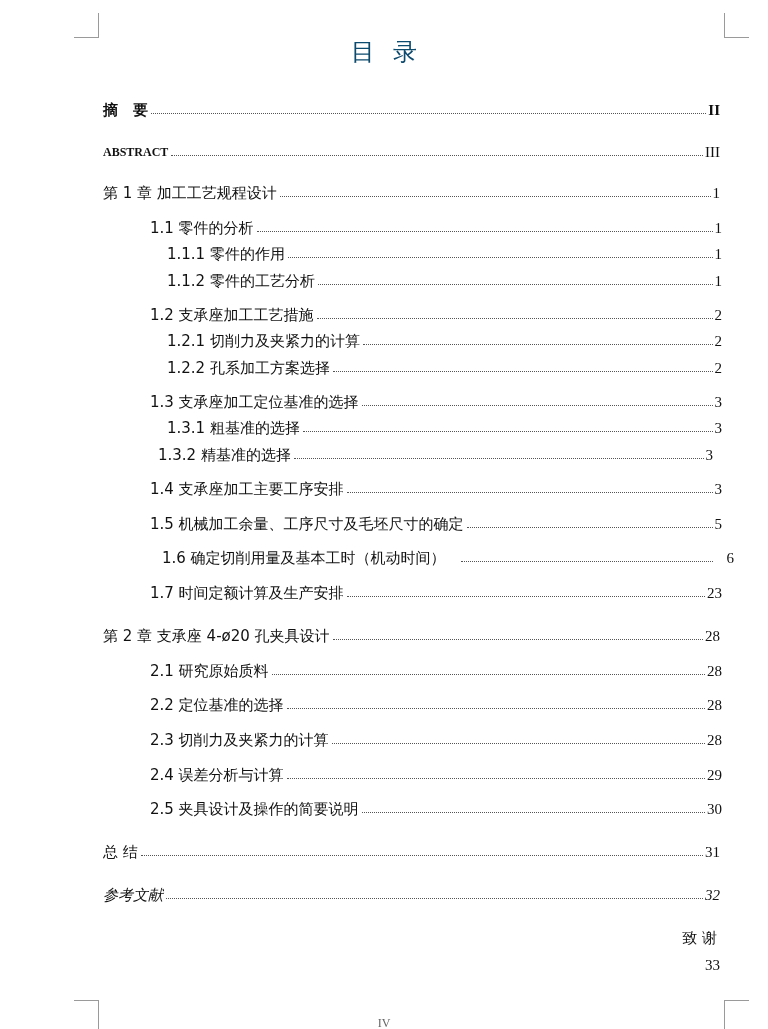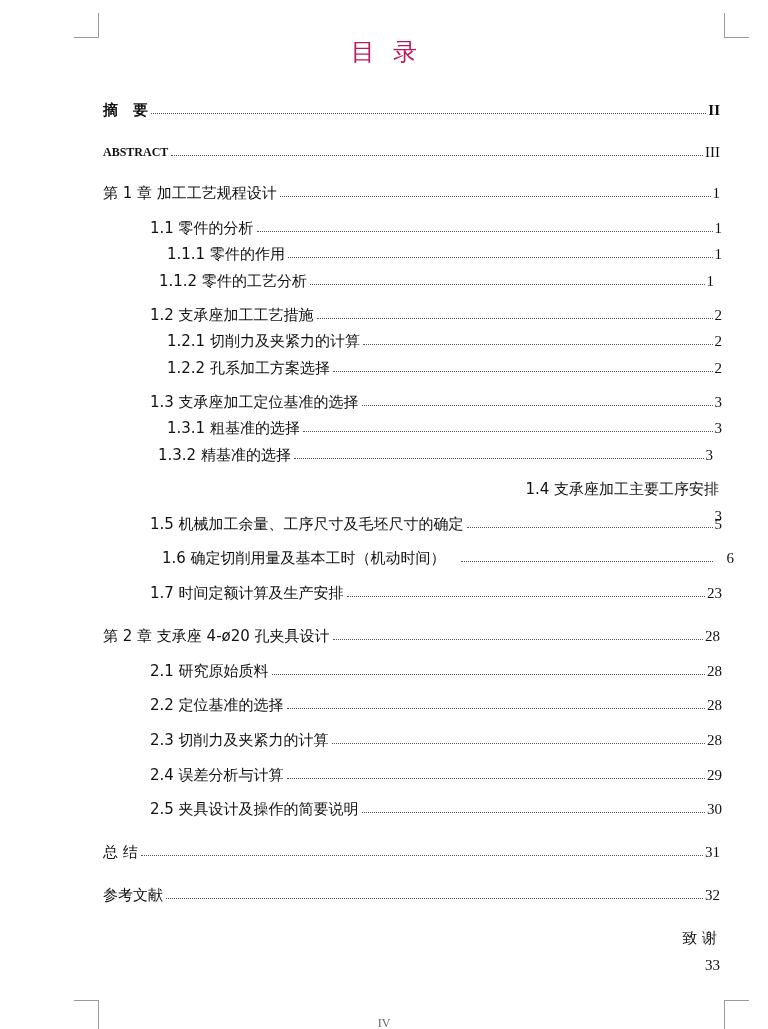--- a/index.html
+++ b/index.html
@@ -1,20 +1,20 @@
 <!DOCTYPE html>
 <html><head>
 <meta charset="utf-8">
 <style>
   html, body { margin: 0; padding: 0; background: #ffffff; }
   body { width: 768px; height: 1029px; position: relative; overflow: hidden;
          font-family: "DejaVu Sans", sans-serif; color: #111; }
   .corner { position: absolute; background: #9a9a9a; }
   .title { position: absolute; top: 36px; left: 0; width: 768px; text-align: center;
-           font-size: 24px; letter-spacing: 18px; text-indent: 18px; color: #be185d; }
+           font-size: 24px; letter-spacing: 18px; text-indent: 18px; color: #0c4a6e; }
   .toc-line { position: absolute; display: flex; align-items: flex-end; height: 20px;
               font-size: 15px; line-height: 20px; white-space: nowrap; }
   .toc-line .label { flex: 0 0 auto; padding-right: 3px; }
   .toc-line .label.bold { font-family: "Liberation Serif", serif; font-weight: bold; font-size: 12px; }
   .toc-line .leader { flex: 1 1 auto; border-bottom: 1px dotted #555; margin-bottom: 6px; height: 1px; }
   .toc-line .page { flex: 0 0 auto; padding-left: 2px; font-family: "Liberation Serif", serif; font-size: 15px; }
   .footer-page { position: absolute; top: 1016px; left: 0; width: 768px; text-align: center;
                  font-family: "Liberation Serif", serif; font-size: 12px; color: #666; }
 </style>
 </head>
@@ -50,21 +50,21 @@
     <div class="toc-line" style="left: 150px; top: 218px; width: 572px;">
       <span class="label">1.1  零件的分析</span>
       <span class="leader"></span>
       <span class="page">1</span>
     </div>
     <div class="toc-line" style="left: 167px; top: 244px; width: 555px;">
       <span class="label">1.1.1  零件的作用</span>
       <span class="leader"></span>
       <span class="page">1</span>
     </div>
-    <div class="toc-line" style="left: 159px; top: 271px; width: 555px;">
+    <div class="toc-line" style="left: 167px; top: 271px; width: 555px;">
       <span class="label">1.1.2  零件的工艺分析</span>
       <span class="leader"></span>
       <span class="page">1</span>
     </div>
     <div class="toc-line" style="left: 150px; top: 305px; width: 572px;">
       <span class="label">1.2  支承座加工工艺措施</span>
       <span class="leader"></span>
       <span class="page">2</span>
     </div>
     <div class="toc-line" style="left: 167px; top: 331px; width: 555px;">
@@ -85,21 +85,21 @@
     <div class="toc-line" style="left: 167px; top: 418px; width: 555px;">
       <span class="label">1.3.1  粗基准的选择</span>
       <span class="leader"></span>
       <span class="page">3</span>
     </div>
     <div class="toc-line" style="left: 158px; top: 445px; width: 555px;">
       <span class="label">1.3.2  精基准的选择</span>
       <span class="leader"></span>
       <span class="page">3</span>
     </div>
-    <div class="toc-line" style="left: 150px; top: 479px; width: 572px; flex-direction: column;">
+    <div class="toc-line" style="left: 150px; top: 479px; width: 572px;">
       <span class="label">1.4  支承座加工主要工序安排</span>
       <span class="leader"></span>
       <span class="page">3</span>
     </div>
     <div class="toc-line" style="left: 150px; top: 514px; width: 572px;">
       <span class="label">1.5  机械加工余量、工序尺寸及毛坯尺寸的确定</span>
       <span class="leader"></span>
       <span class="page">5</span>
     </div>
     <div class="toc-line" style="left: 162px; top: 548px; width: 572px; gap: 12px;">
@@ -140,21 +140,21 @@
     <div class="toc-line" style="left: 150px; top: 799px; width: 572px;">
       <span class="label">2.5  夹具设计及操作的简要说明</span>
       <span class="leader"></span>
       <span class="page">30</span>
     </div>
     <div class="toc-line" style="left: 103px; top: 842px; width: 617px;">
       <span class="label">总 结</span>
       <span class="leader"></span>
       <span class="page">31</span>
     </div>
-    <div class="toc-line" style="left: 103px; top: 885px; width: 617px;">
+    <div class="toc-line" style="left: 103px; top: 885px; width: 617px; font-style: italic;">
       <span class="label">参考文献</span>
       <span class="leader"></span>
       <span class="page">32</span>
     </div>
     <div class="toc-line" style="left: 103px; top: 928px; width: 617px; flex-direction: column;">
       <span class="label">致 谢</span>
       <span class="leader"></span>
       <span class="page">33</span>
     </div>
   </div>

